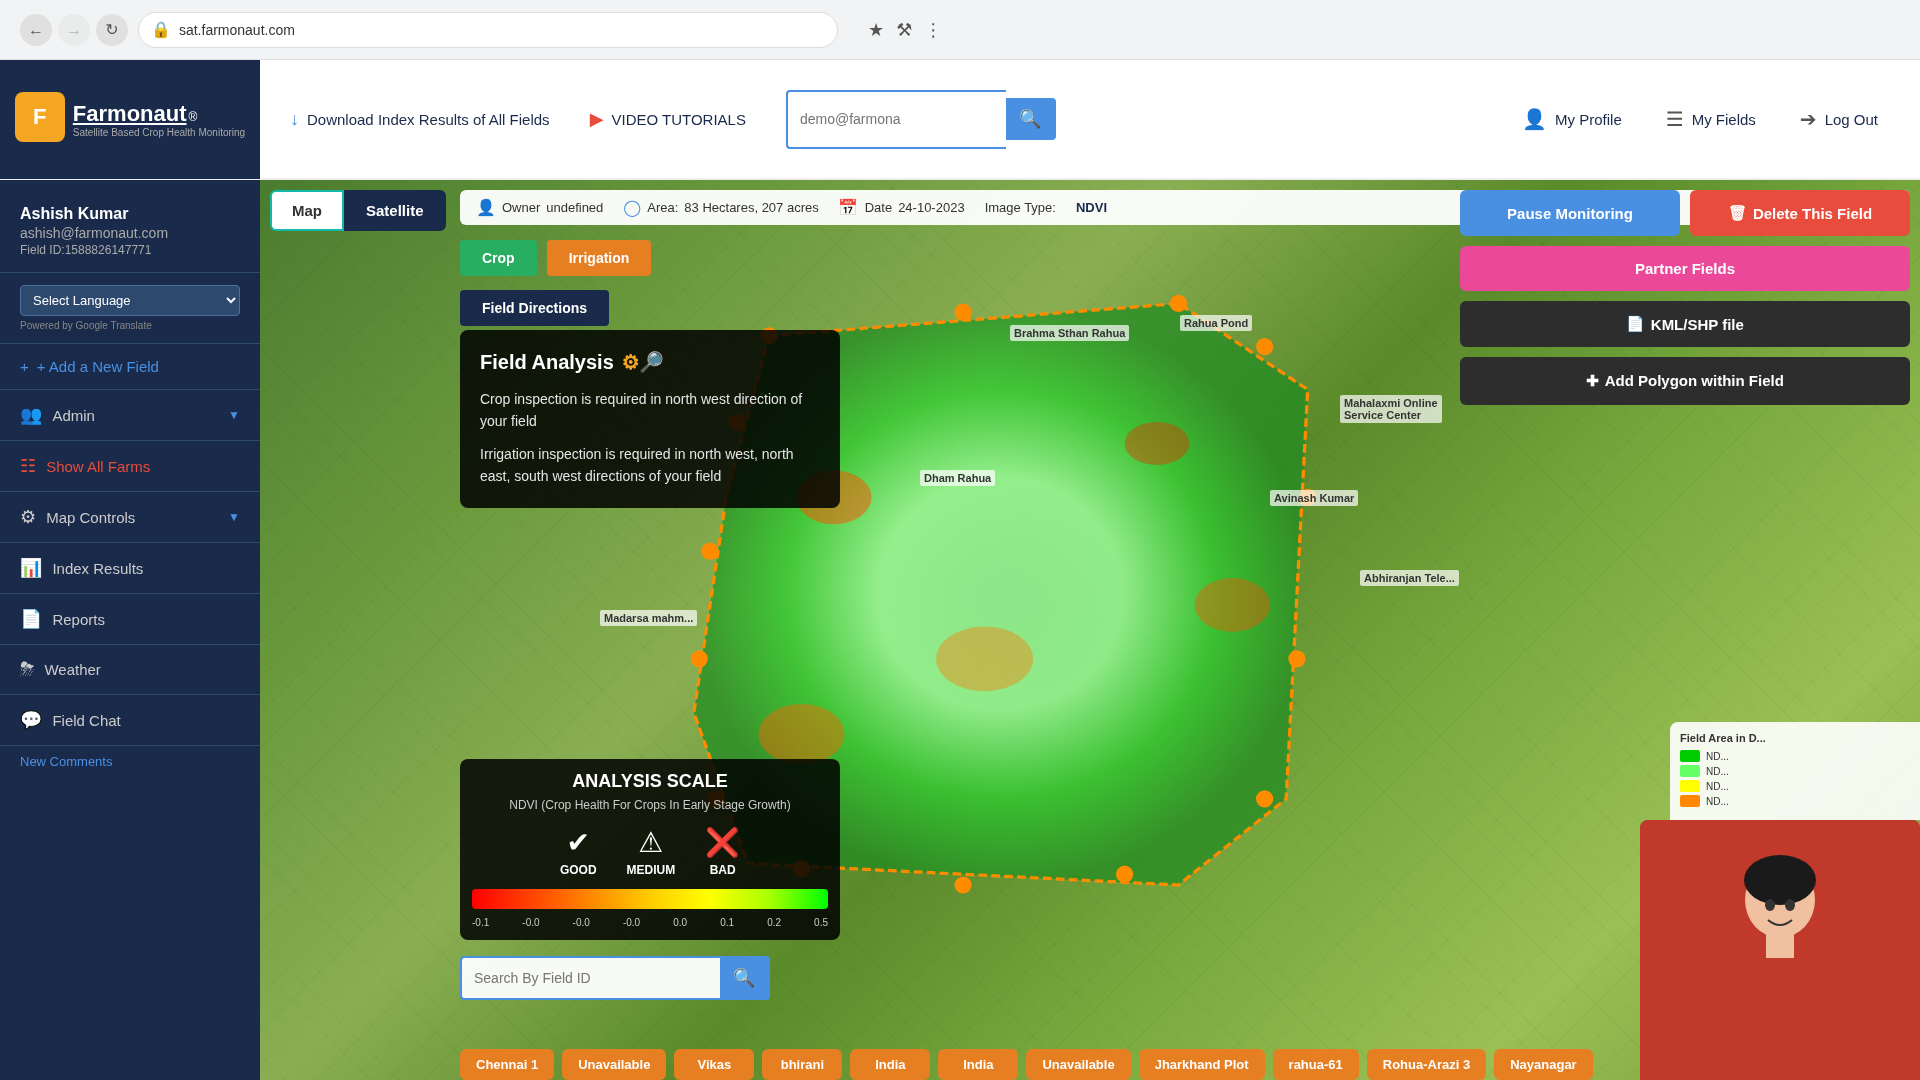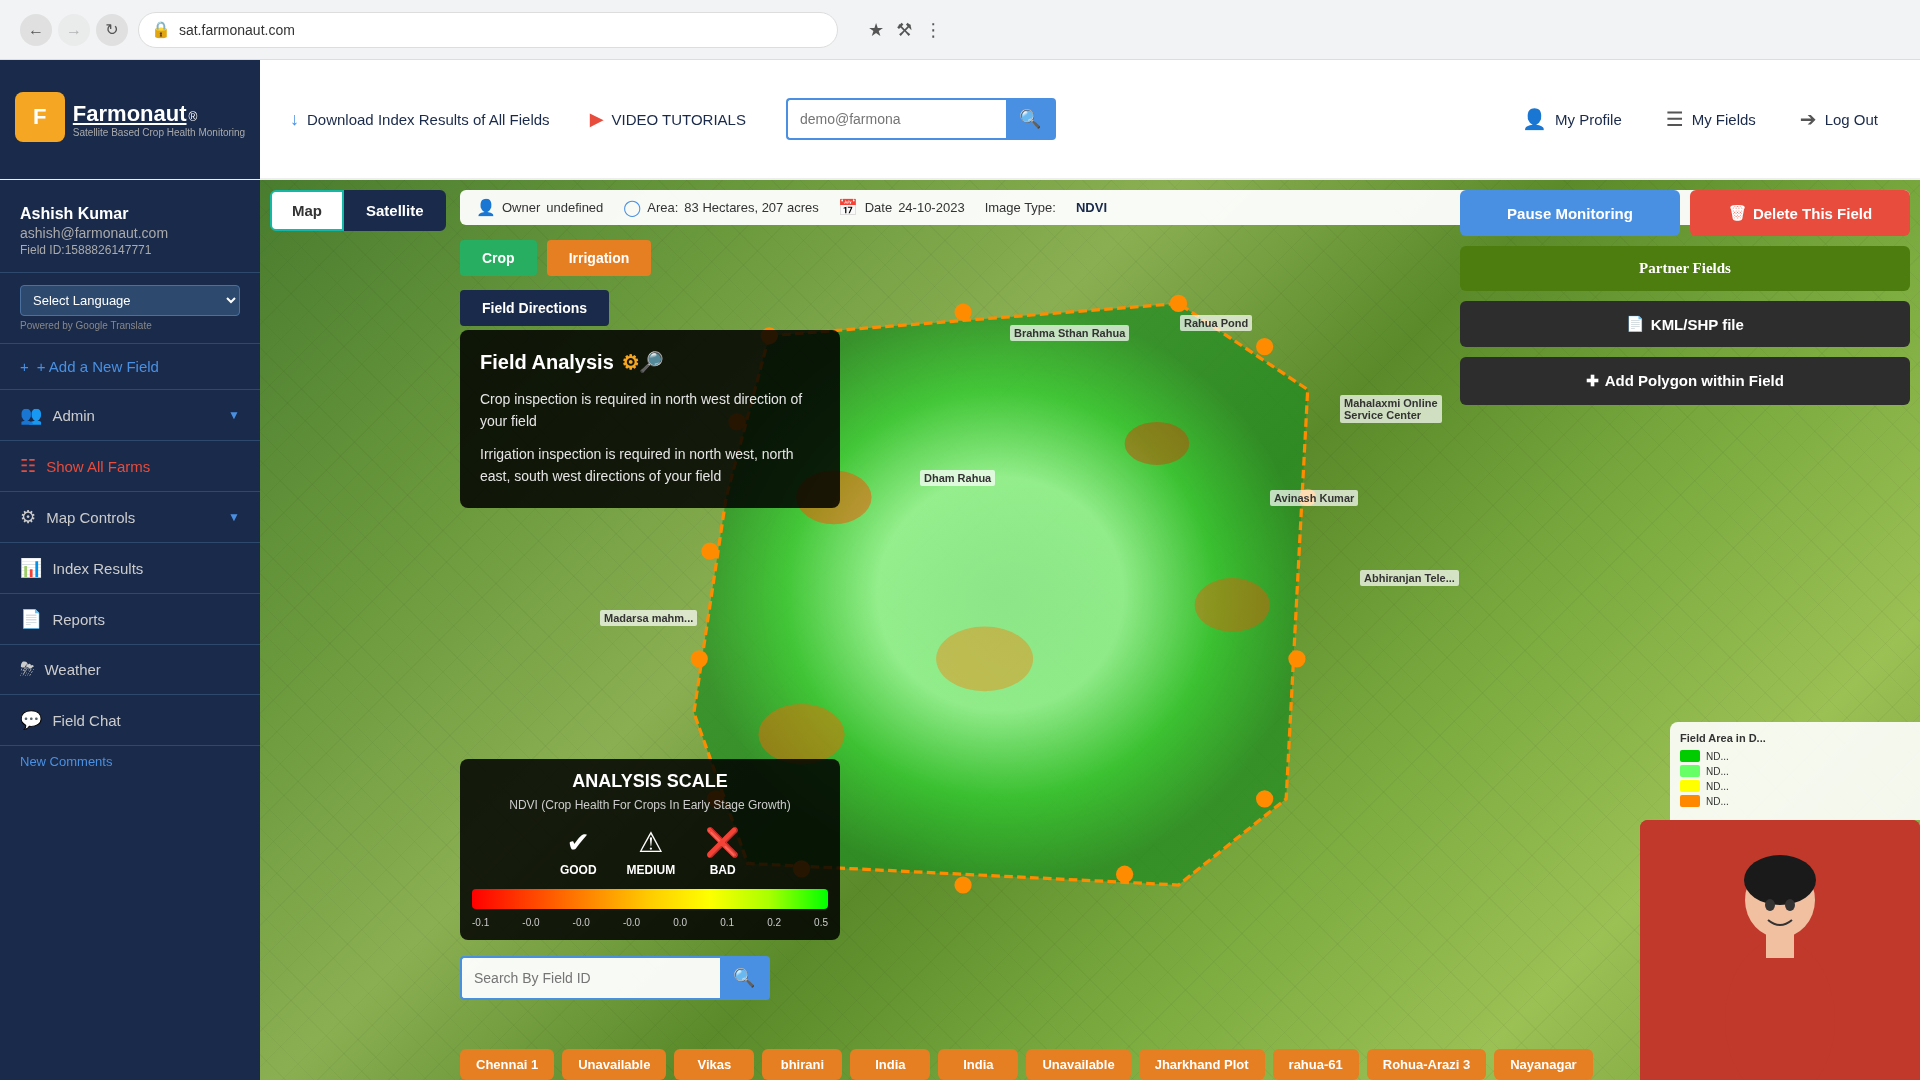--- a/index.html
+++ b/index.html
@@ -34,21 +34,21 @@
 
     #video-btn {
       display: flex; align-items: center; gap: 8px;
       color: #1a2a4a; font-size: 15px; cursor: pointer;
       border: none; background: none; font-weight: 500;
     }
     #video-icon { color: #e74c3c; font-size: 18px; }
 
     #search-area { display: flex; align-items: center; gap: 0; }
     #search-input {
-      width: 220px; height: 42px; border: 2px solid #4a90e2;
+      width: 220px; height: 59px; border: 2px solid #4a90e2;
       border-right: none; padding: 0 12px; font-size: 14px;
       border-radius: 4px 0 0 4px; outline: none;
     }
     #search-btn {
       width: 50px; height: 42px; background: #4a90e2; border: none;
       color: white; font-size: 18px; cursor: pointer;
       border-radius: 0 4px 4px 0; display: flex; align-items: center; justify-content: center;
     }
 
     #header-actions { display: flex; align-items: center; gap: 20px; padding-right: 30px; }
@@ -224,21 +224,21 @@
       position: absolute; top: 10px; right: 10px; display: flex; flex-direction: column;
       gap: 10px; z-index: 40;
     }
     .right-btn {
       padding: 14px 24px; font-size: 15px; font-weight: 600; cursor: pointer;
       background: #1a2a4a; color: #fff; border: none; border-radius: 6px;
       min-width: 220px; text-align: center;
     }
     #pause-btn { background: #4a90e2; }
     #delete-btn { background: #e74c3c; display: flex; align-items: center; justify-content: center; gap: 6px; }
-    #partner-btn { background: #4d7c0f; font-family: Liberation Serif, serif; }
+    #partner-btn { background: #ec4899; }
     #kml-btn { background: #2d2d2d; display: flex; align-items: center; justify-content: center; gap: 6px; }
     #add-polygon-btn {
       background: #2d2d2d; display: flex; align-items: center; justify-content: center; gap: 6px;
       padding: 14px 16px; line-height: 1.3;
     }
 
     
     .map-label {
       position: absolute; color: #333; font-size: 11px; font-weight: bold;
       background: rgba(255,255,255,0.7); padding: 2px 4px; border-radius: 2px;

